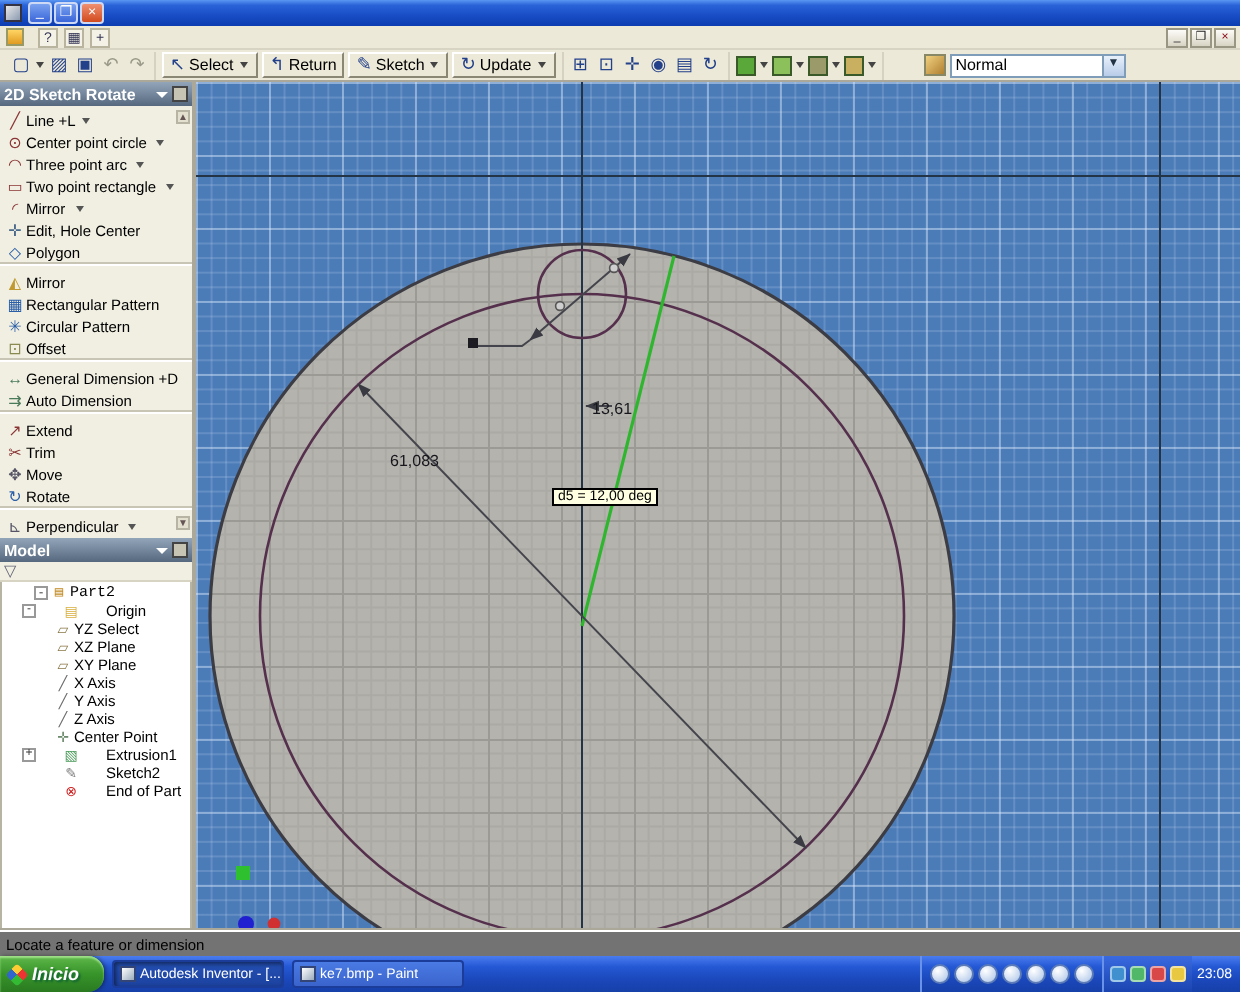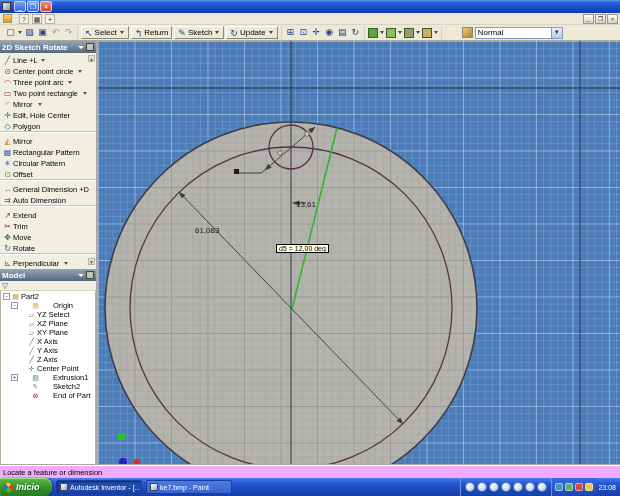--- a/index.html
+++ b/index.html
@@ -67,21 +67,21 @@
   .tool-row .dd { width:0; height:0; border-left:2.5px solid transparent; border-right:2.5px solid transparent; border-top:3px solid #555; margin-left:3px; display:none; }
   .tool-row .dd.on { display:inline-block; }
   .tool-row.sep-after { border-bottom:1px solid #c9c5b4; box-shadow:0 1px 0 #fff; margin-bottom:4px; }
   .scroll-up,.scroll-dn { position:absolute; right:1px; width:7px; height:7px; font-size:5px; line-height:7px; text-align:center; color:#655; background:#e4e0d0; border:1px solid #b8b4a4; }
   .scroll-up { top:2px; } .scroll-dn { bottom:4px; }
 
   .filter-row { height:10px; background:#f1efe2; display:flex; align-items:center; padding-left:2px; border-bottom:1px solid #d8d4c4; }
   .filter-row .fg { font-size:8px; color:#667; }
   .tree { flex:1; background:#fff; border:1px solid #b8b4a4; border-top:none; overflow:hidden; padding-top:1px; }
   .tree-row { display:flex; align-items:center; height:9px; white-space:nowrap; }
-  .tree-row.d0 { padding-left:2px; } .tree-row.d1 { padding-left:10px;gap:12px; } .tree-row.d2 { padding-left:18px; }
+  .tree-row.d0 { padding-left:16px;font-family:Liberation Mono, monospace; } .tree-row.d1 { padding-left:10px;gap:12px; } .tree-row.d2 { padding-left:18px; }
   .exp { width:7px; height:7px; flex:0 0 7px; border:1px solid #999; background:#fff; font-size:6px; line-height:5px; text-align:center; margin-right:1px; color:#333; }
   .exp:empty { border:none; background:none; }
   .ticon { width:9px; text-align:center; font-size:7px; flex:0 0 9px; }
   .tlabel { font-size:7.5px; margin-left:1px; }
 
   
   .canvas { position:absolute; left:98px; top:0; right:0; bottom:0; overflow:hidden;
     background-color:#4c7cb8;
     background-image:
       linear-gradient(rgba(225,238,255,.34) 1px,transparent 1px),
@@ -101,21 +101,21 @@
     color:#fff; font-size:6px; line-height:6px; text-align:center; }
   .dlg-body { display:flex; align-items:center; padding:2px; }
   .dlg-input { display:flex; align-items:center; width:68px; height:12px; background:#fff; border:1px solid #7f9db9; }
   .dlg-input input { width:52px; border:none; outline:none; font-size:8px; font-family:inherit; padding-left:2px; height:10px; }
   .dlg-fly { width:9px; height:10px; margin-left:auto; background:#ece9d8; border-left:1px solid #aaa; text-align:center; line-height:10px; font-size:6px; color:#333; }
   .dlg-check { margin-left:3px; width:14px; height:12px; border:1px solid; border-color:#fff #8a8775 #8a8775 #fff;
     color:#2e9e2e; font-weight:bold; font-size:9px; line-height:11px; text-align:center; background:#ece9d8; }
   .dim-tip { position:absolute; left:178px; top:203px; background:#ffffe1; border:1px solid #000; font-size:7px; padding:0 2px; height:9px; line-height:8px; z-index:6; white-space:nowrap; }
 
   
-  .statusbar { position:absolute; left:0; top:465px; width:620px; height:14px; background:#f0abfc;
+  .statusbar { position:absolute; left:0; top:465px; width:620px; height:14px; background:#737373;
     border-top:1px solid #fff; box-shadow:0 -1px 0 #aca899; display:flex; align-items:center; padding-left:3px; font-size:7.5px; }
 
   
   .taskbar { position:absolute; left:0; top:478px; width:620px; height:18px;
     background:linear-gradient(180deg,#4a7cf0 0%,#2458d4 30%,#1a46b8 70%,#1640a8 100%); display:flex; align-items:center; }
   .startbtn { height:18px; width:52px; border-radius:0 8px 8px 0;
     background:linear-gradient(180deg,#5fb84a,#37942a 50%,#2a7a20); box-shadow:inset 0 1px 1px #9fe08a, 1px 0 2px rgba(0,0,0,.4);
     display:flex; align-items:center; padding-left:4px; gap:3px; }
   .winlogo { width:9px; height:9px; border-radius:2px; background:conic-gradient(#e33 0 90deg,#3b3 90deg 180deg,#36c 180deg 270deg,#fc3 270deg); transform:rotate(45deg) scale(.9); }
   .startbtn .st { color:#fff; font-style:italic; font-weight:bold; font-size:9px; text-shadow:1px 1px 1px #163; }

